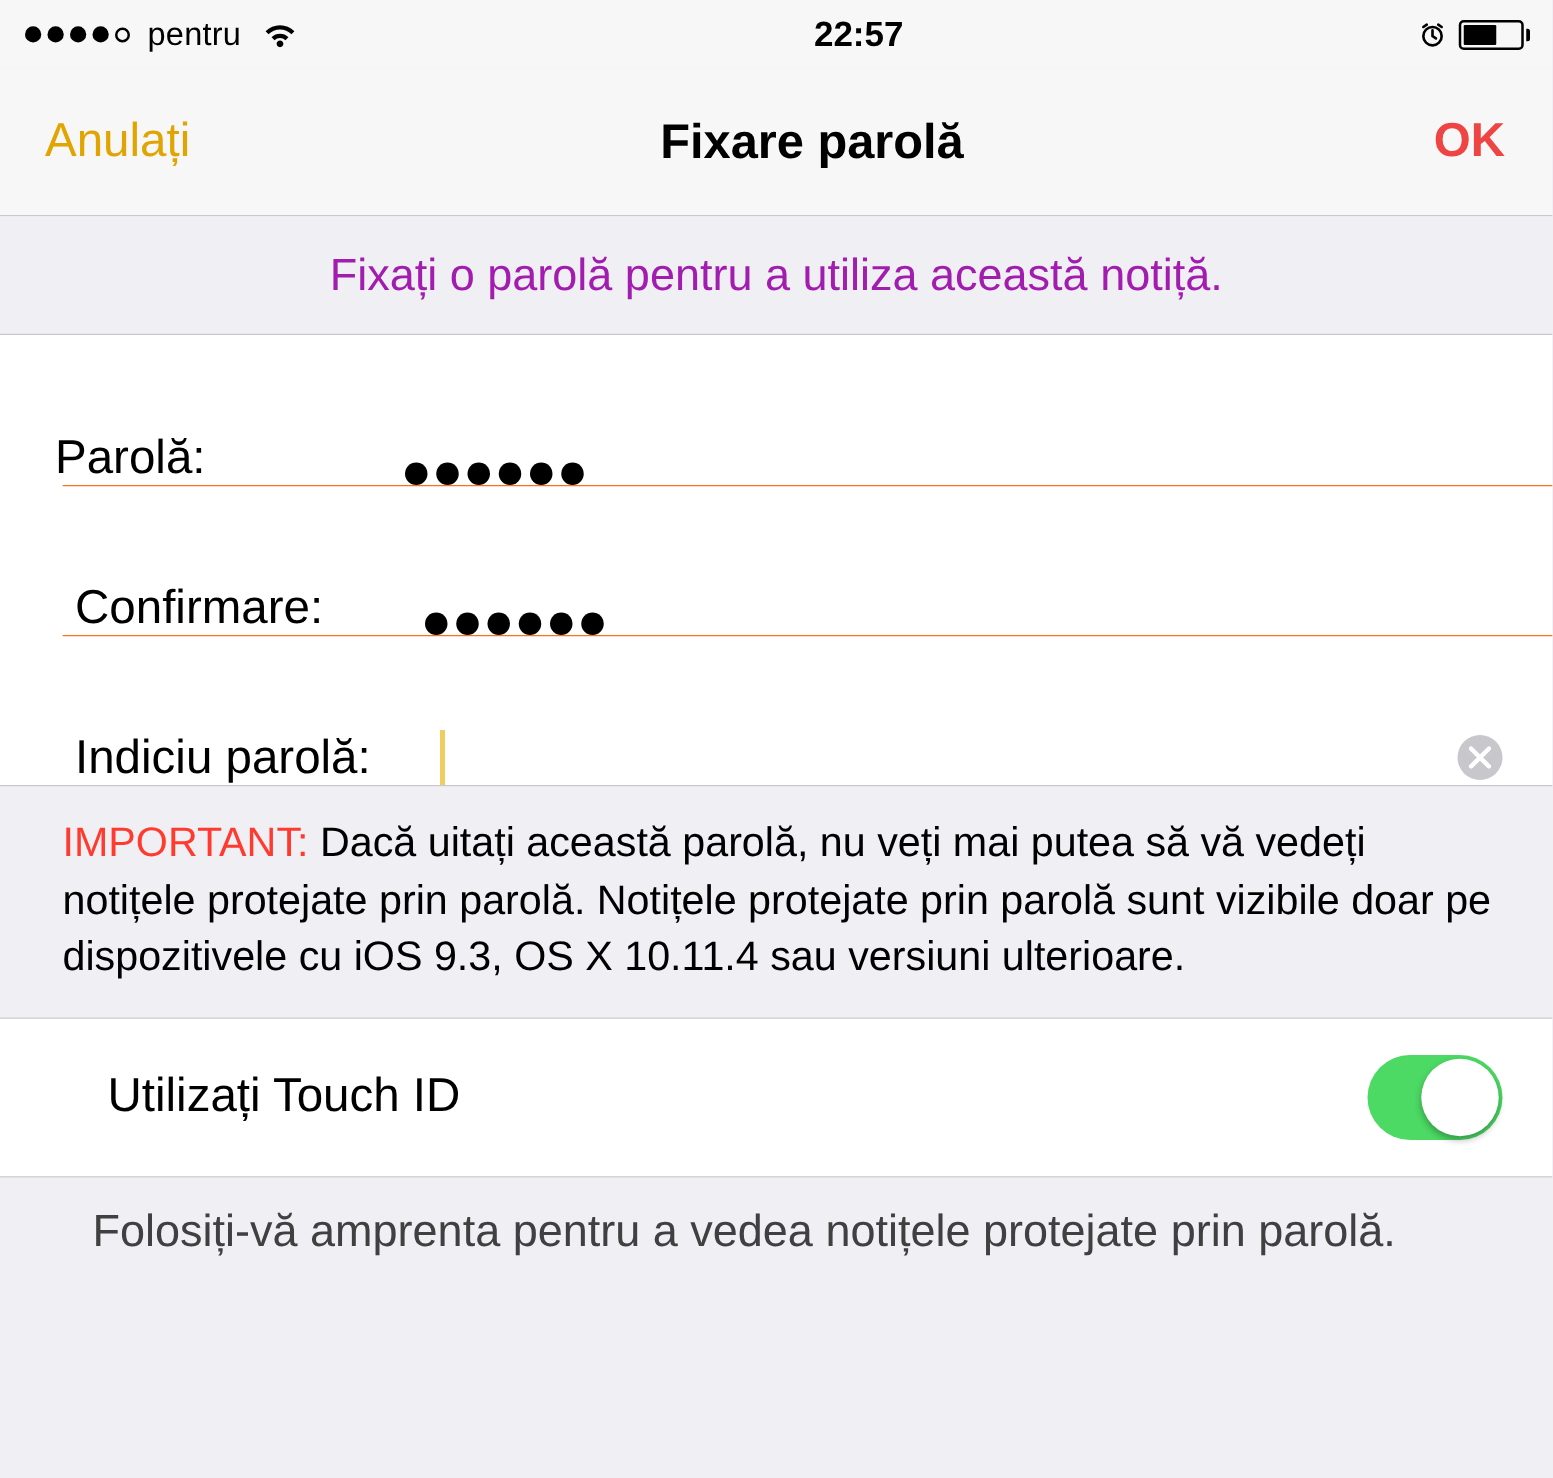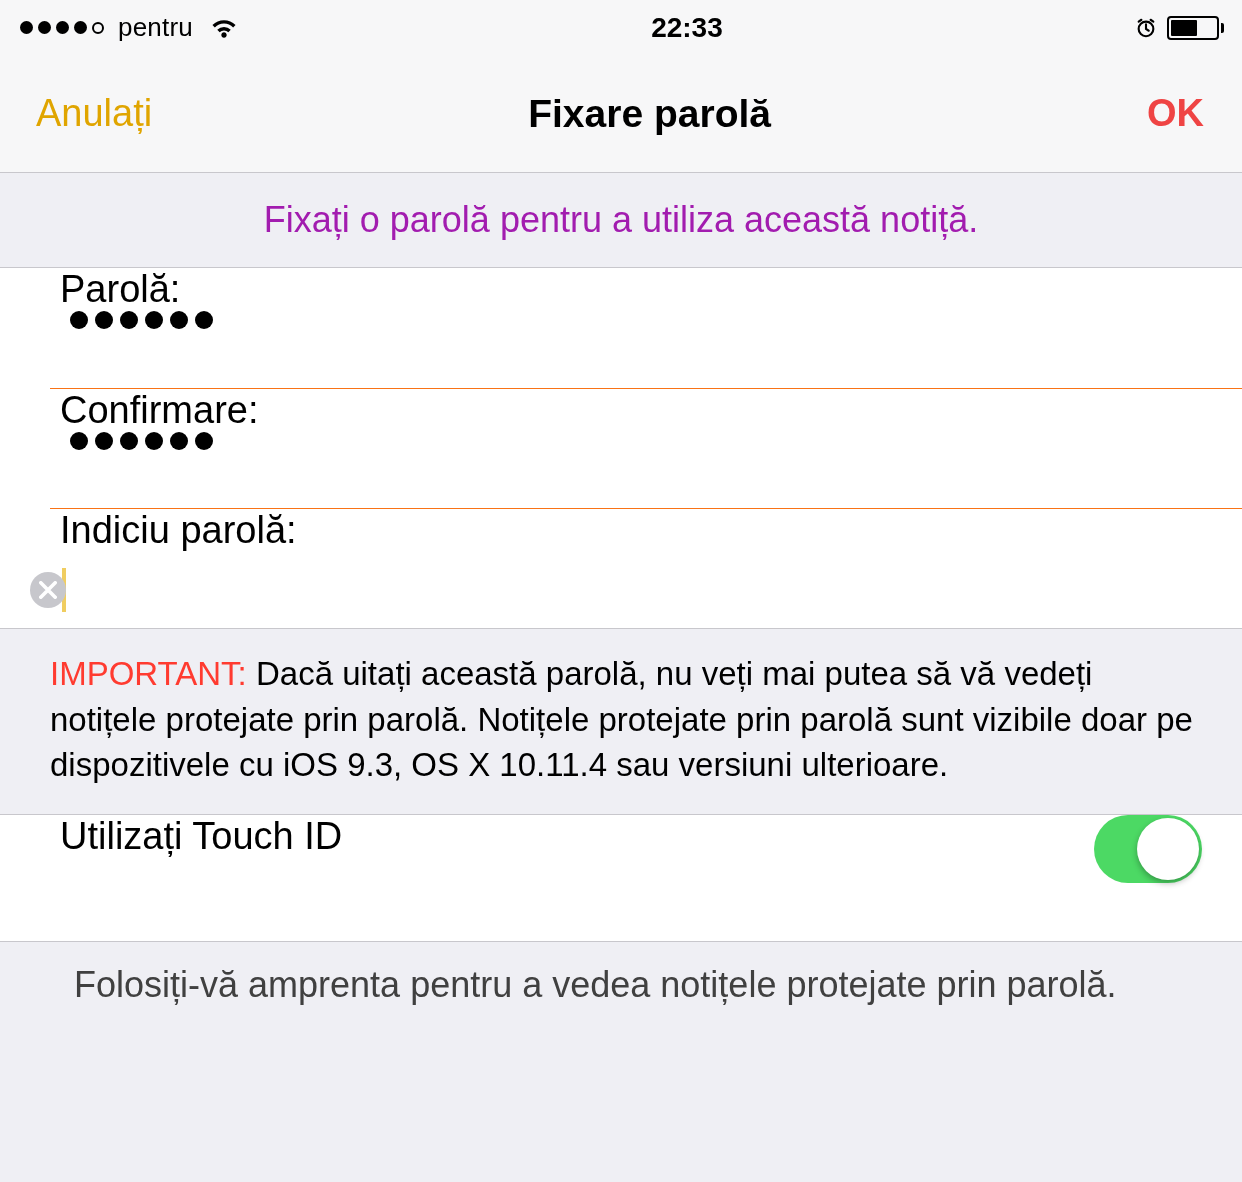--- a/index.html
+++ b/index.html
@@ -74,25 +74,24 @@
       background: #efeff4;
       font-size: 36px;
       text-align: center;
       color: #a21caf;
     }
 
     
     .input-group { background: #fff; border-top: 1px solid #c8c7cc; border-bottom: 1px solid #c8c7cc; }
     .input-row {
       display: flex;
-      align-items: flex-start;
+      align-items: flex-end;
       min-height: 120px;
-      padding: 0 40px 0 60px;
+      padding: 0 40px 0 44px;
       position: relative;
-      flex-direction: column;
     }
     .input-row + .input-row { border-top: 1px solid #f97316; margin-left: 50px; padding-left: 10px; }
     .input-row + .input-row::before{
       content:""; position:absolute; left:-50px; top:-1px; width:50px; height:1px; background:#fff;
     }
     .row-label {
       font-size: 38px;
       min-width: 270px;
     }
     .row-label.hint { min-width: 290px; }
@@ -122,23 +121,25 @@
       font-size: 33px;
       line-height: 1.38;
       color: #000;
     }
     .important-label { color: #ff3b30; }
 
     
     .touchid-group { background: #fff; border-top: 1px solid #c8c7cc; border-bottom: 1px solid #c8c7cc; }
     .touchid-row {
       display: flex;
+      align-items: center;
       justify-content: space-between;
       min-height: 126px;
       padding: 0 40px 0 60px;
+      margin-left: 26px;
     }
     .touchid-label { font-size: 38px; }
     .switch {
       width: 108px; height: 68px;
       background: #4cd964;
       border-radius: 34px;
       position: relative;
     }
     .switch-knob {
       width: 62px; height: 62px;
@@ -165,21 +166,21 @@
         <span class="dot"></span>
         <span class="dot"></span>
         <span class="dot"></span>
         <span class="dot empty"></span>
     </div>
     <span class="carrier">pentru</span>
     <svg class="wifi-icon" viewBox="0 0 20 14">
       <path d="M10 13.5 c-1 0 -1.8-.8 -1.8-1.8 s.8-1.8 1.8-1.8 1.8 .8 1.8 1.8 -.8 1.8 -1.8 1.8z M5.5 8.2 a6.4 6.4 0 0 1 9 0 l-1.6 1.6 a4.1 4.1 0 0 0-5.8 0z M2.3 5 a10.9 10.9 0 0 1 15.4 0 l-1.6 1.6 a8.6 8.6 0 0 0-12.2 0z" fill="#000"></path>
     </svg>
   </div>
-  <div class="status-time">22:33</div>
+  <div class="status-time">22:57</div>
   <div class="status-right">
     <svg class="alarm-icon" viewBox="0 0 24 24">
       <circle cx="12" cy="13" r="8" fill="none" stroke="#000" stroke-width="2.3"></circle>
       <path d="M12 8 v5 l3 2" stroke="#000" stroke-width="2.3" fill="none" stroke-linecap="round"></path>
       <path d="M4 5 l3-2 M20 5 l-3-2" stroke="#000" stroke-width="2.3" stroke-linecap="round"></path>
     </svg>
     <div class="battery">
       <div class="battery-body">
           <div class="battery-fill"></div>
         </div>

